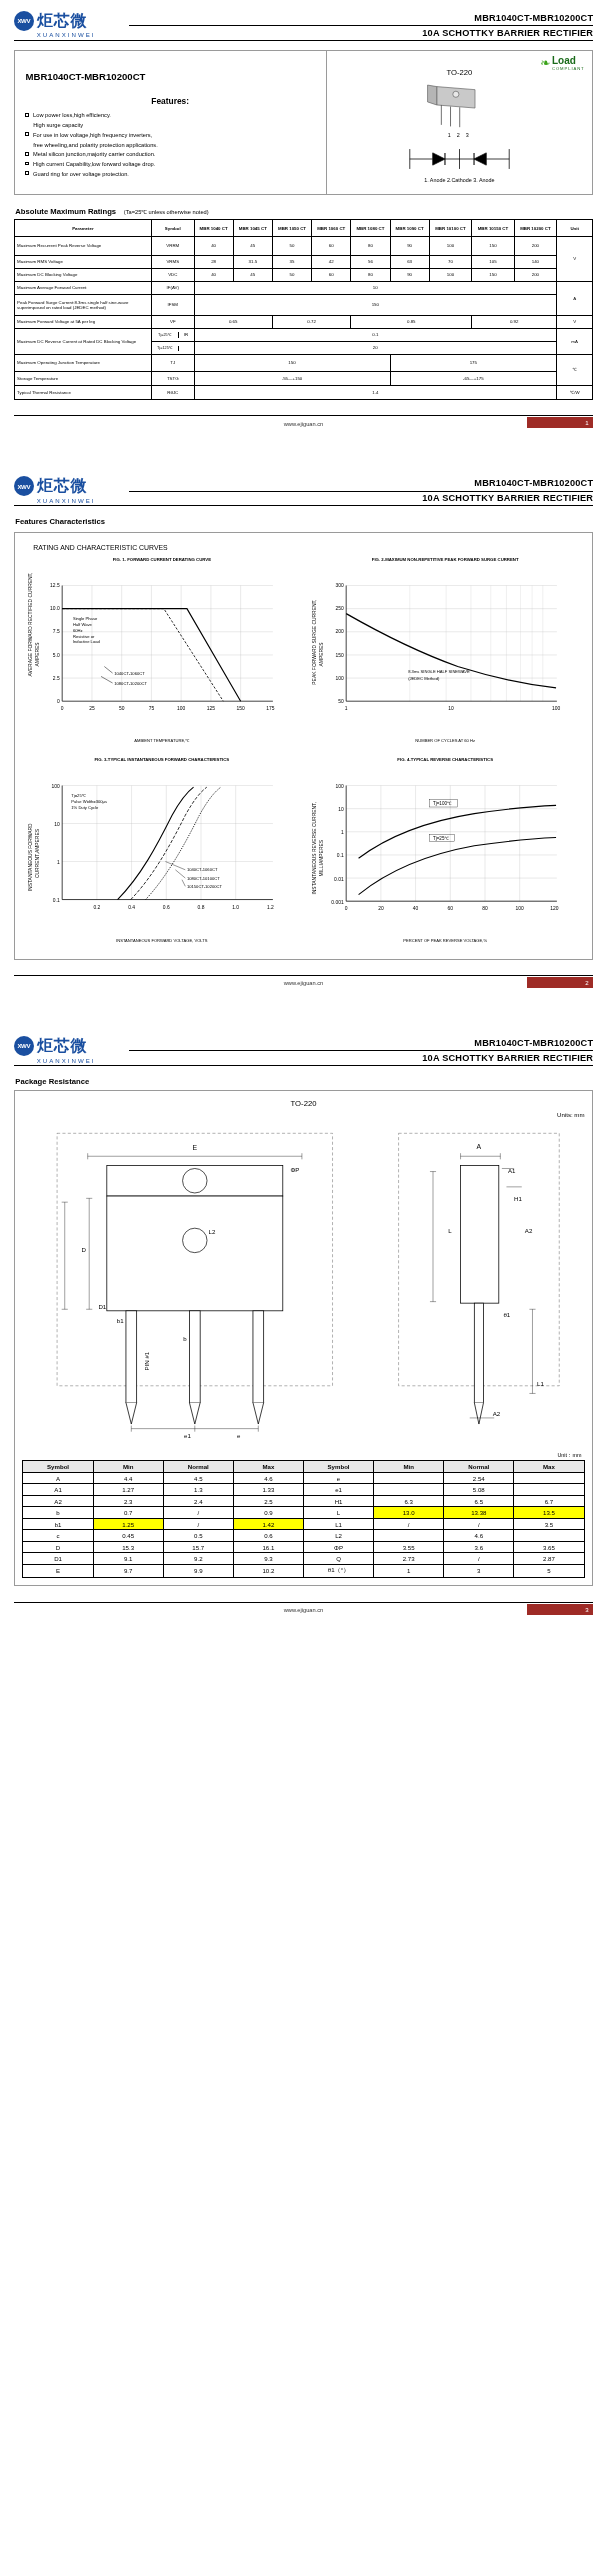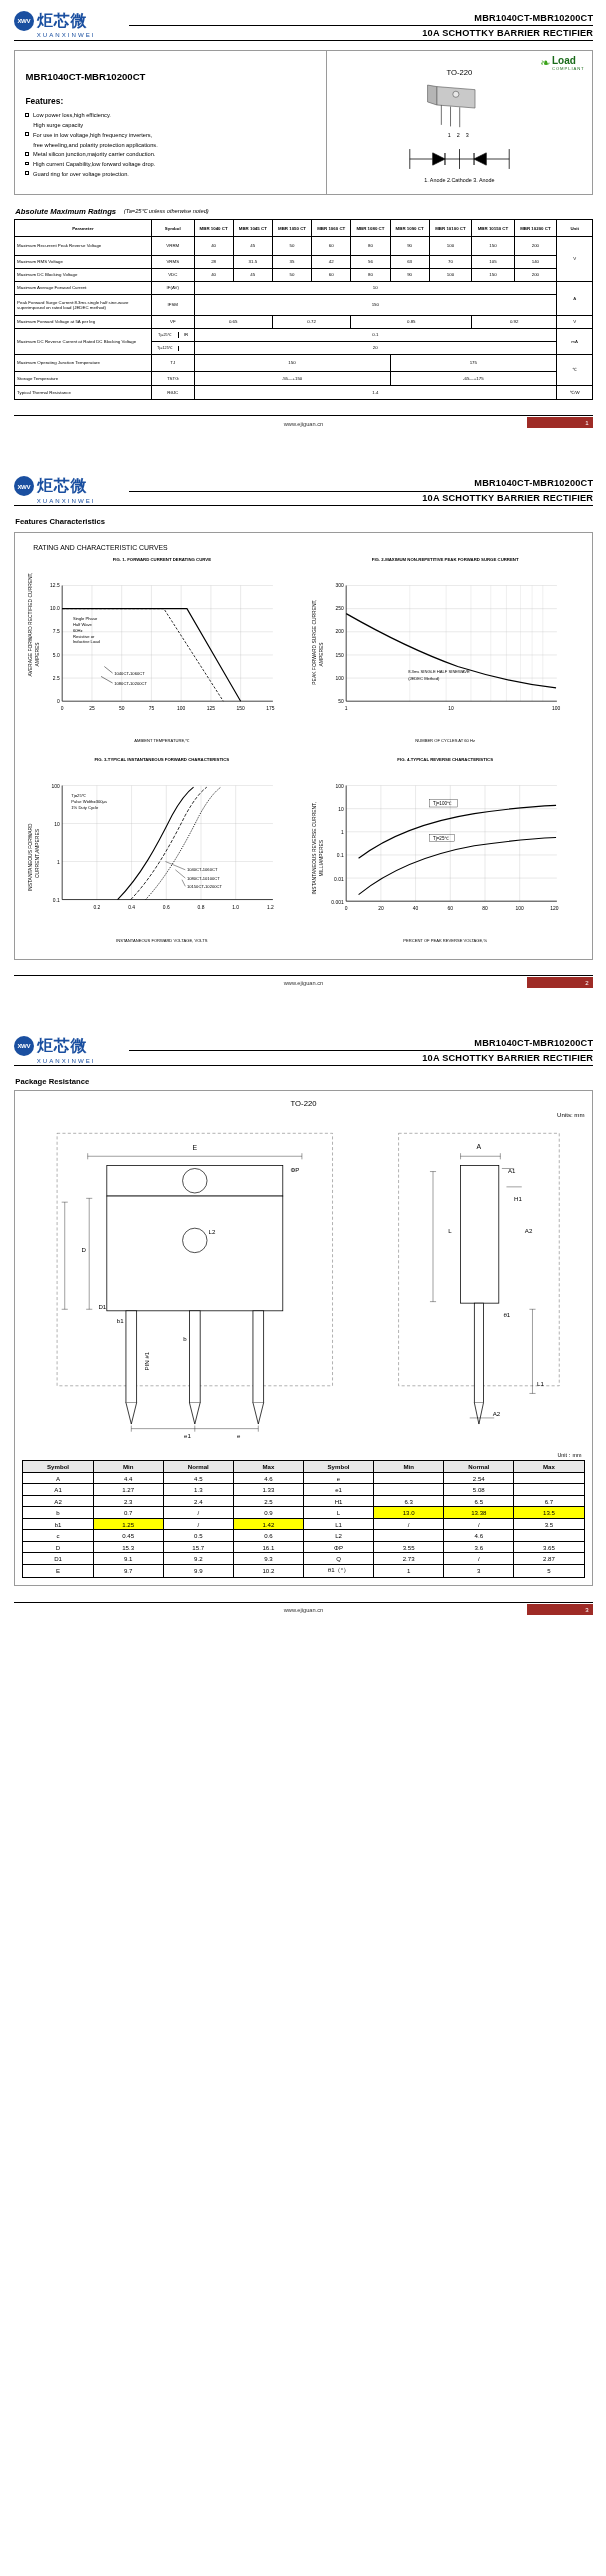--- a/index.html
+++ b/index.html
@@ -95,20 +95,21 @@
   }
   .part-title {
     font-size: 9.6px;
     font-weight: bold;
     margin-bottom: 13.8px;
   }
   .features-label {
     font-size: 8.4px;
     font-weight: bold;
     margin-bottom: 5.4px;
+    text-align: center;
   }
   .feat-list {
     font-size: 5.7px;
     line-height: 1.45;
   }
   .feat-list div { display: flex; align-items: flex-start; margin-bottom: 1.5px;}
   .feat-box-i {
     width: 3.8px; height: 3.8px;
     border: 0.8px solid #000;
     margin: 1.5px 3.8px 0 0;
@@ -166,22 +167,21 @@
     font-size: 5.4px;
     margin-top: 2.3px;
   }
 
   
   .sec-title {
     font-size: 7.7px;
     font-weight: bold;
     margin: 12.2px 0 3.1px 1.5px;
     display: flex;
-    align-items: flex-start;
-    font-style: italic;
+    align-items: center;
   }
   .sec-title .cond {
     font-size: 5.7px;
     font-weight: normal;
     margin-left: 7.7px;
   }
   table.rt {
     width: 100%;
     border-collapse: collapse;
     font-size: 4.4px;

